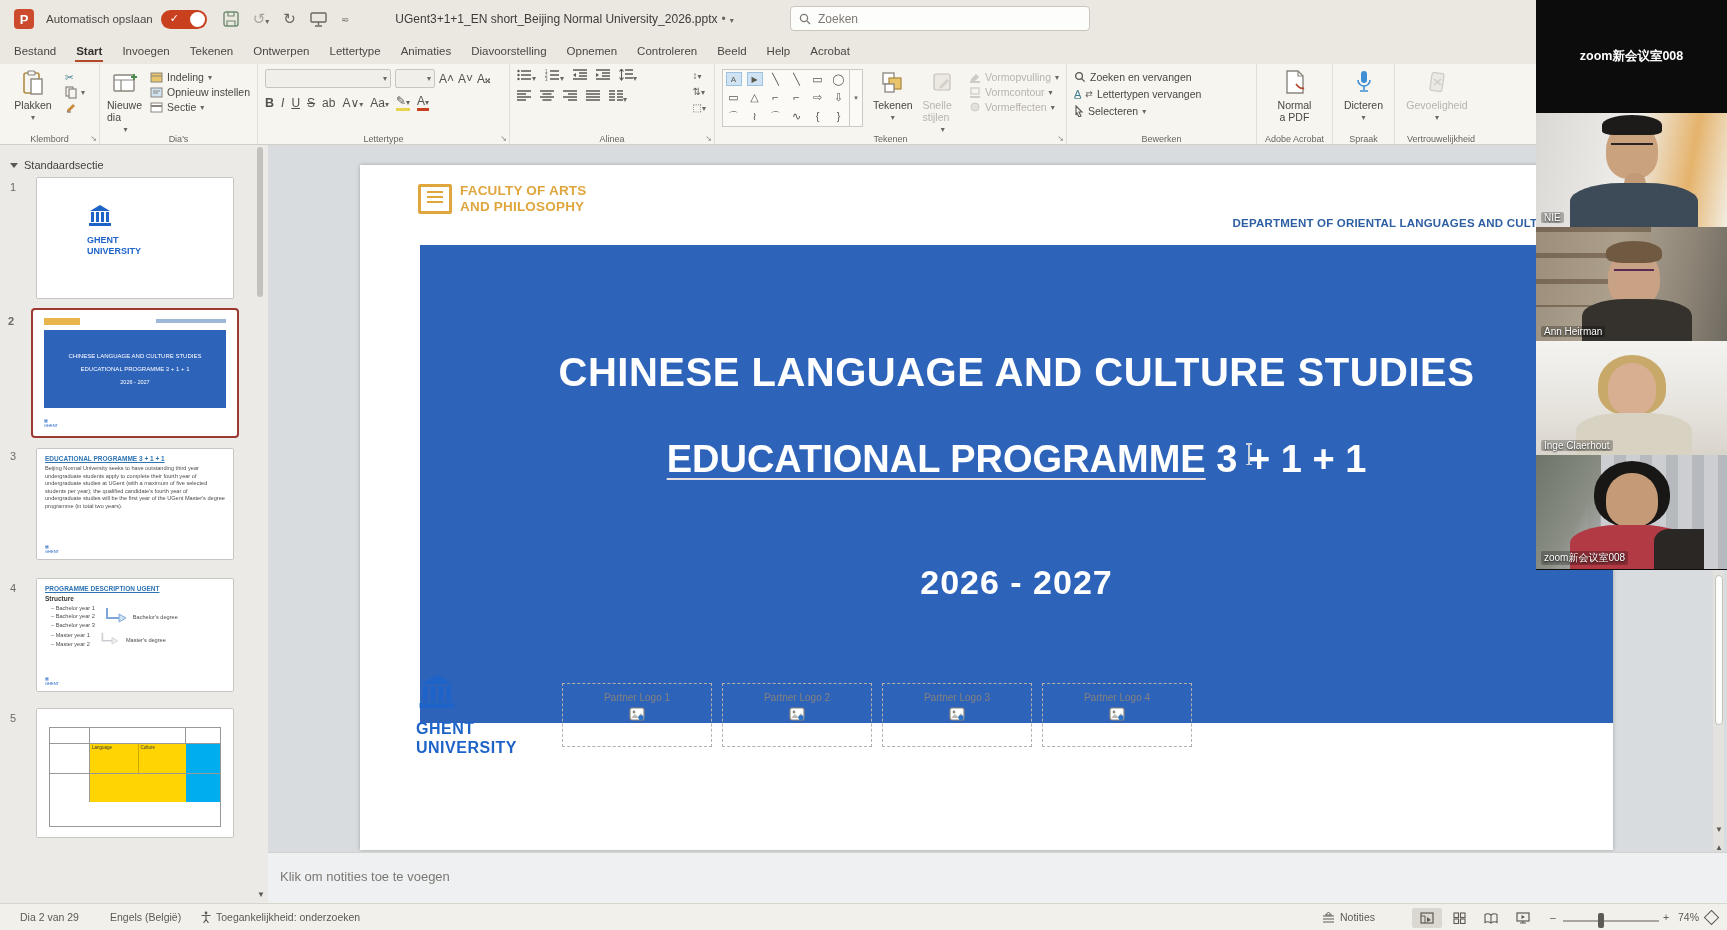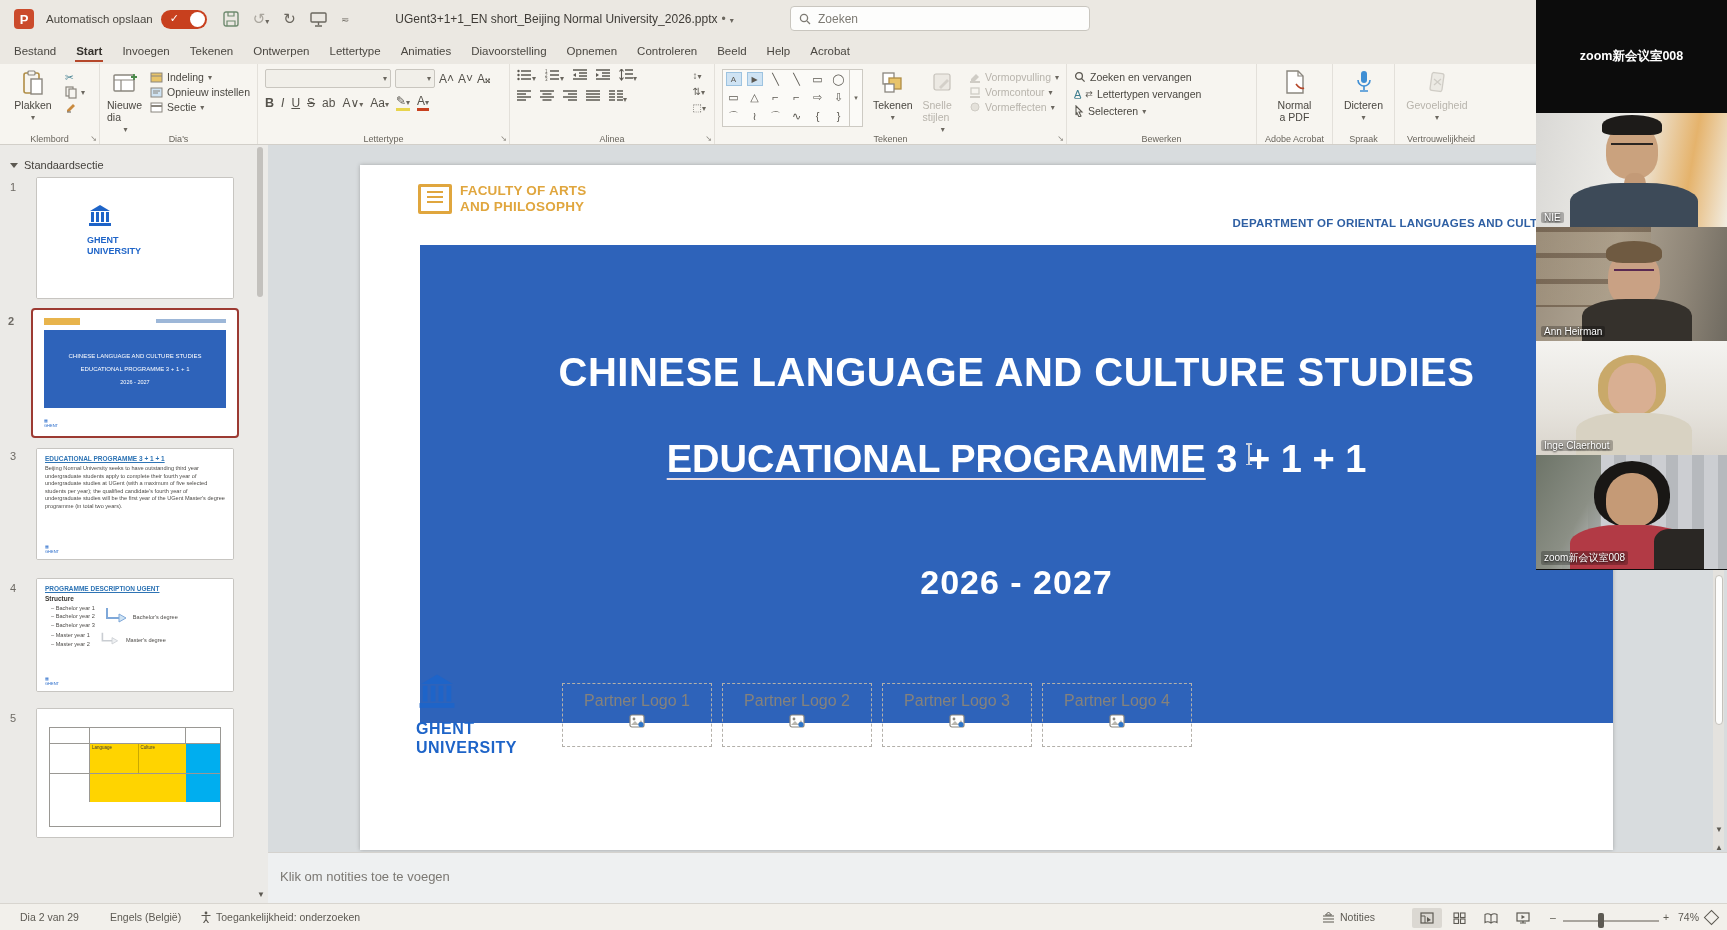--- a/index.html
+++ b/index.html
@@ -85,21 +85,21 @@
   .bb-sub { position:absolute; left:0; right:0; top:193px; text-align:center; font-size:38px; font-weight:bold; }
   .bb-sub .u { text-decoration:underline; text-decoration-color:#e8dde2; text-decoration-thickness:2px; text-underline-offset:6px; }
   .bb-years { position:absolute; left:0; right:0; top:318px; text-align:center; font-size:34px; font-weight:bold; letter-spacing:1px; }
   .ibeam { position:absolute; left:828px; top:198px; width:1.5px; height:22px; background:#c7cfdd; }
   .ibeam::before,.ibeam::after { content:""; position:absolute; left:-2.5px; width:6.5px; height:1.5px; background:#c7cfdd; }
   .ibeam::after { bottom:0; }
   .ghent-big { position:absolute; left:56px; top:508px; color:#1E64C8; }
   .ghent-big .gname { font-weight:bold; font-size:16px; line-height:1.2; letter-spacing:.5px; margin-top:4px; }
   .plogos { position:absolute; left:202px; top:518px; display:flex; gap:10px; }
   .pbox { width:150px; height:64px; border:1.5px dashed #b3b0aa; display:flex; flex-direction:column; align-items:center; padding-top:8px; gap:4px; }
-  .pbox span { font-size:16px; color:#85827c; }
+  .pbox span { font-size:10px; color:#85827c; }
 
   
   .notes { position:absolute; left:268px; top:852px; width:1459px; height:51px; background:#eef0f1; border-top:1px solid #d4d2ce; }
   .notes span { position:absolute; left:12px; top:16px; font-size:13px; color:#7b7873; }
   .statusbar { position:absolute; left:0; top:903px; width:1727px; height:27px; background:#f2f0eb; border-top:1px solid #d8d5cf; font-size:10.5px; color:#5d5a53; }
   .sb-item { position:absolute; top:7px; white-space:nowrap; }
   .sb-icons { display:flex; gap:2px; }
   .viewbtn { width:30px; height:20px; display:flex; align-items:center; justify-content:center; font-size:12px; color:#5d5a53; border-radius:2px; }
   .viewbtn.on { background:#dbd8d2; }
   .zoomline { position:absolute; left:1563px; top:16px; width:96px; height:1.5px; background:#a9a59e; }

